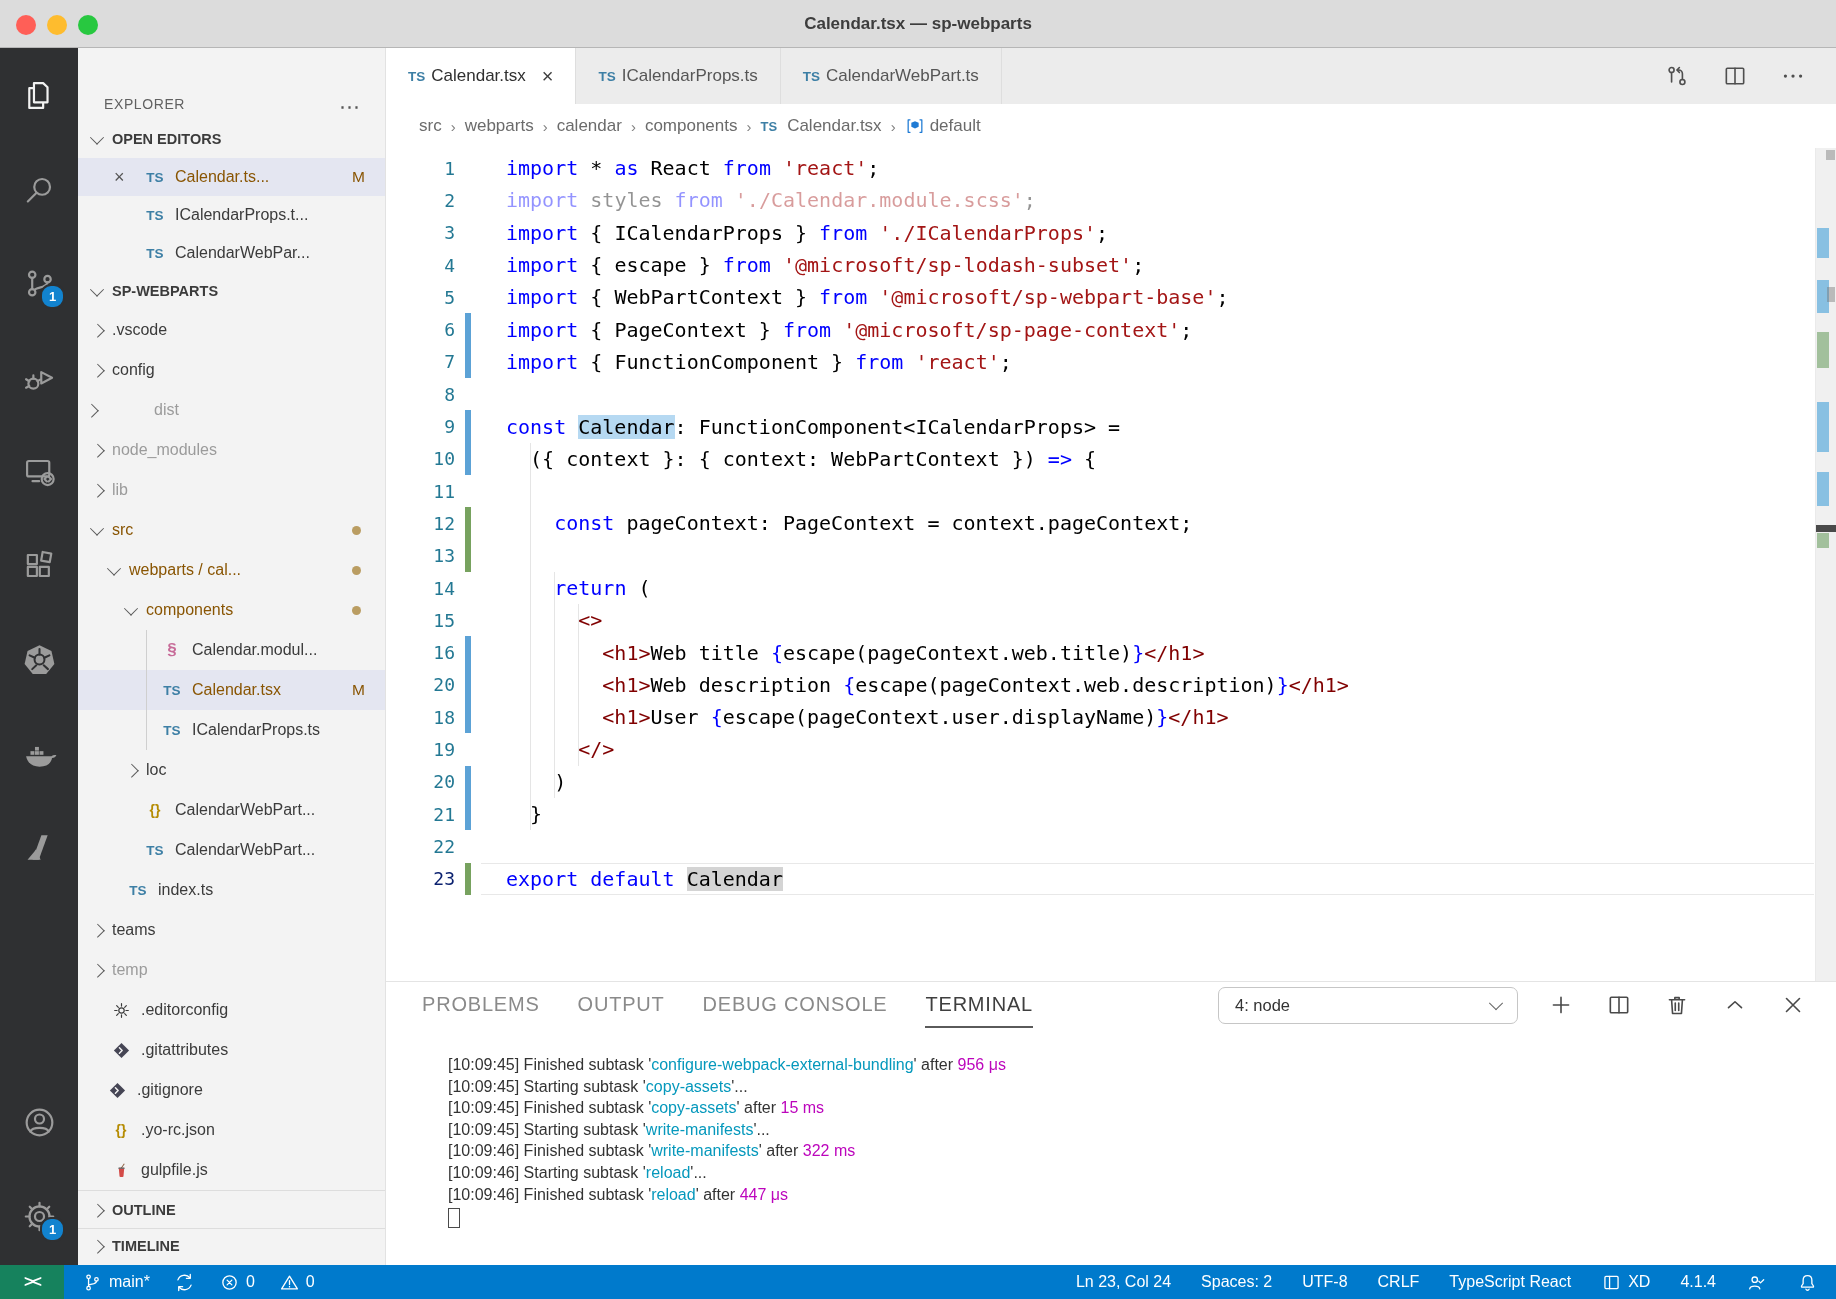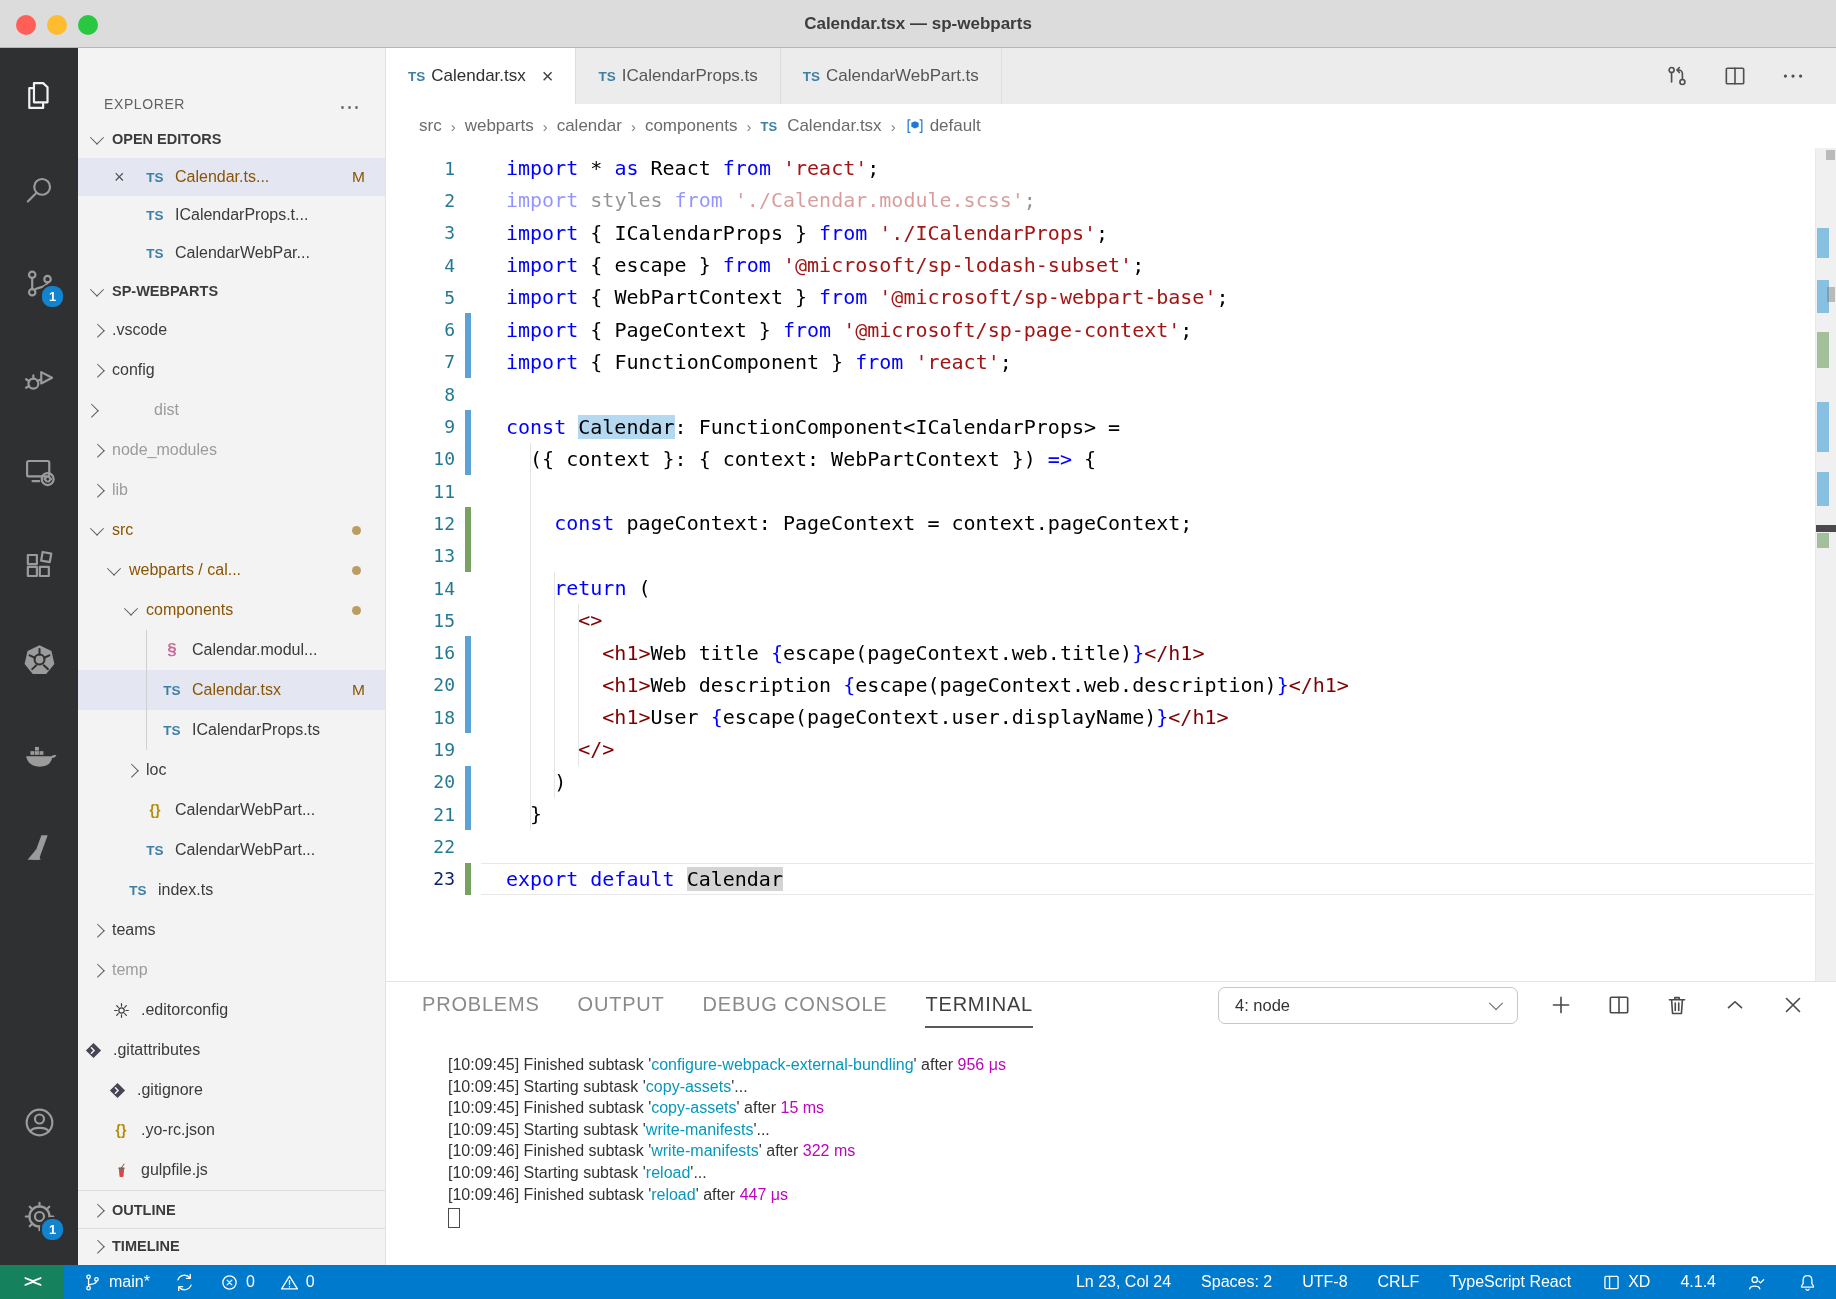--- a/index.html
+++ b/index.html
@@ -343,21 +343,21 @@
       </div>
       <div class="trow" style="padding-left: 28px;">
         <span class="fi">
           <svg class="" viewBox="0 0 24 24" fill="none" stroke="currentColor" stroke-width="1.5" stroke-linecap="round" stroke-linejoin="round">
             <circle cx="12" cy="12" r="3.4"></circle>
             <path d="M12 3.4v3M12 17.6v3M3.4 12h3M17.6 12h3M5.9 5.9L8 8M16 16l2.1 2.1M5.9 18.1L8 16M16 8l2.1-2.1"></path>
           </svg>
         </span>
         <span class="lab">.editorconfig</span>
       </div>
-      <div class="trow" style="">
+      <div class="trow" style="padding-left: 28px;">
         <span class="fi">
           <svg class="" viewBox="0 0 24 24" fill="none" stroke="currentColor" stroke-width="1.5" stroke-linecap="round" stroke-linejoin="round">
             <path fill="#454554" stroke="none" d="M12 2.4L21.6 12 12 21.6 2.4 12z"></path>
             <path d="M9.4 8.6l3.4 3.4-3.4 3.4" stroke="#F3F3F3" fill="none" stroke-width="1.9"></path>
           </svg>
         </span>
         <span class="lab">.gitattributes</span>
       </div>
       <div class="trow" style="padding-left: 24px;">
         <span class="fi">

